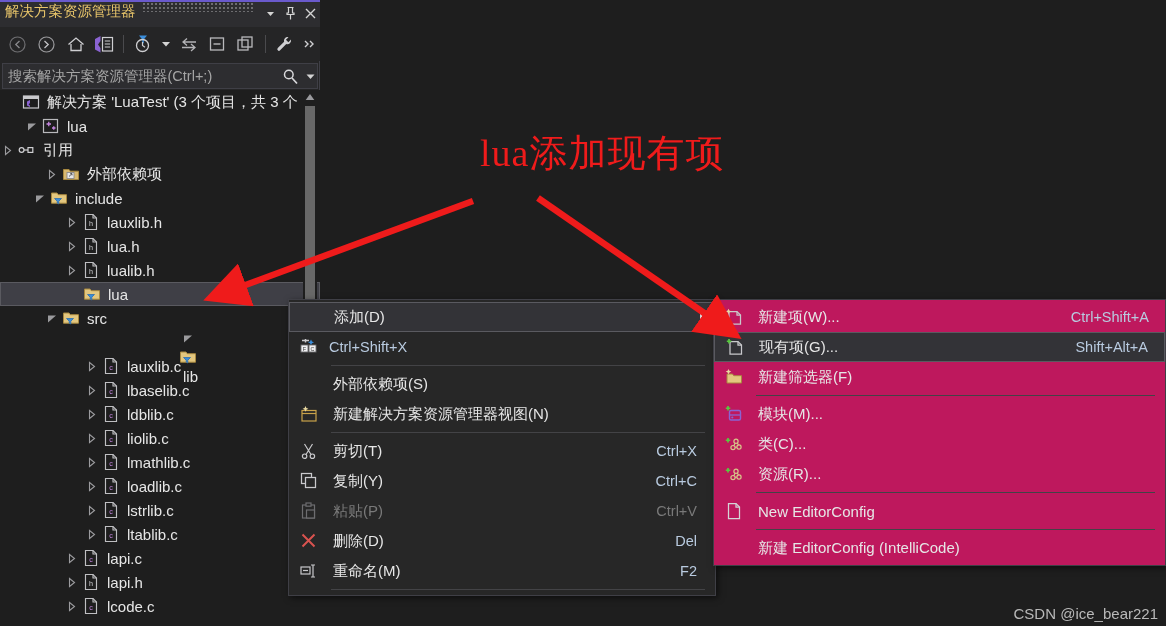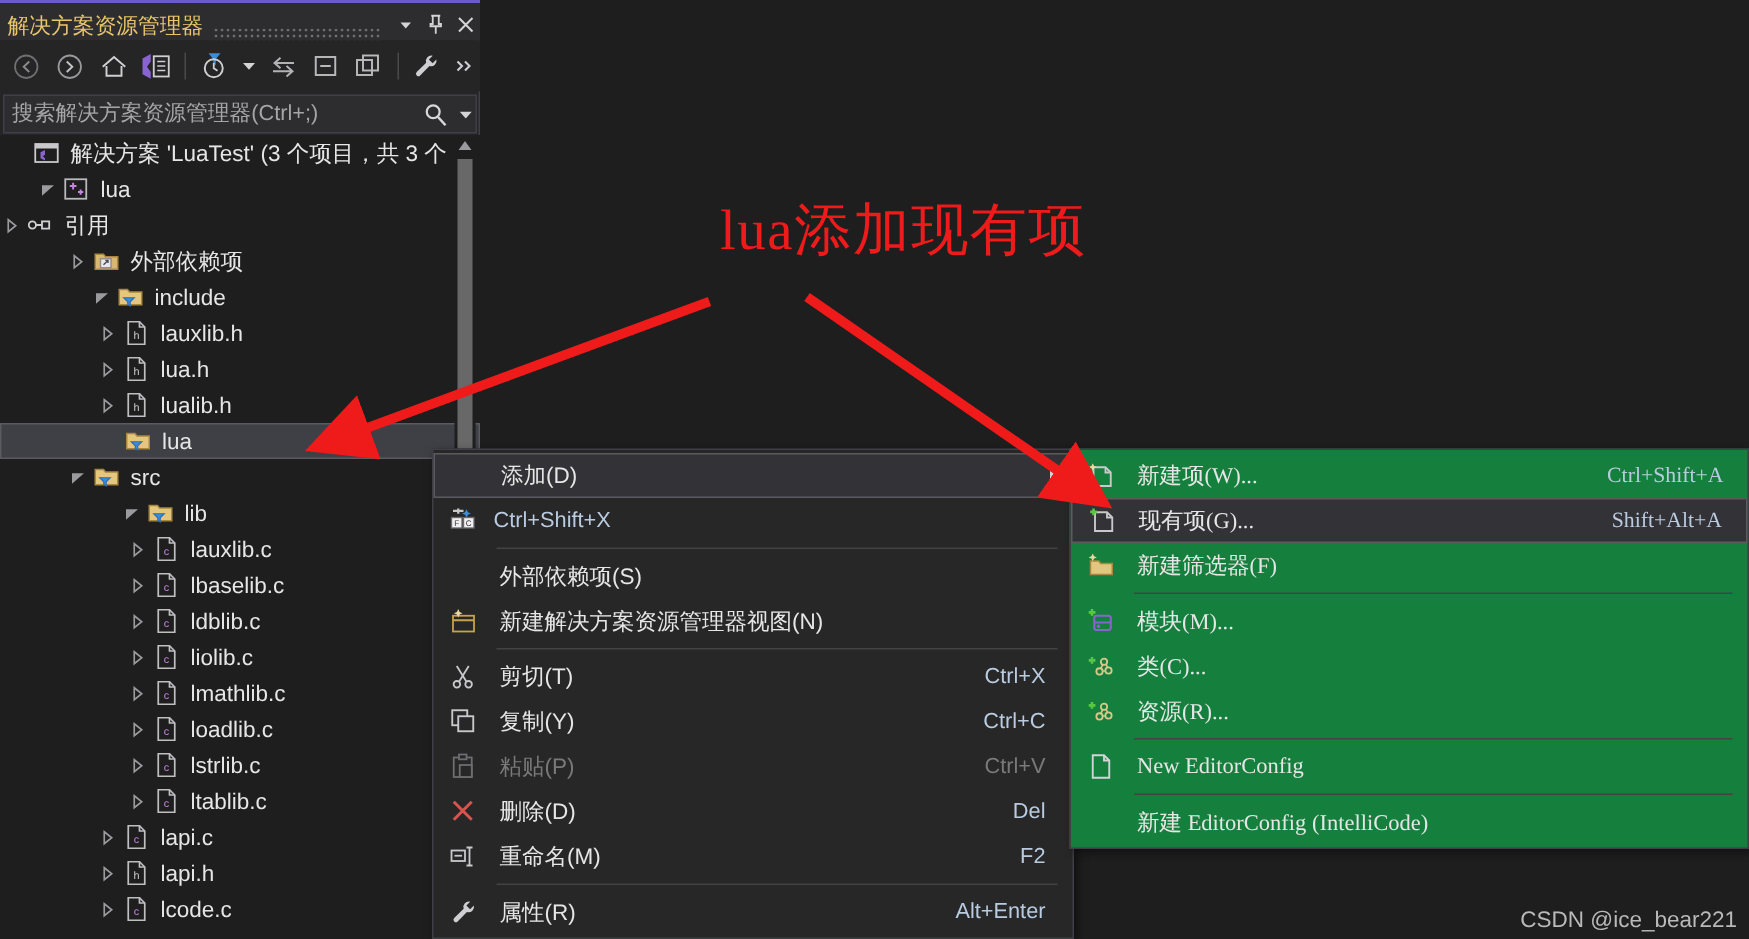--- a/index.html
+++ b/index.html
@@ -13,21 +13,21 @@
 
   
   .se-panel {
     position: absolute; left: 0; top: 0; width: 320px; height: 626px;
     background: #252526; border-right: 1px solid #3f3f46;
   }
   .se-topline { position:absolute; left:0; top:0; width:320px; height:2px; background:#6a5acd; }
 
   .se-title {
     position: absolute; left: 0; top: 2px; width: 320px; height: 25px;
-    background: #2d2d30; display: flex; align-items: flex-end;
+    background: #2d2d30; display: flex; align-items: flex-start;
   }
   .se-title-text {
     color: #e8c56a; font-size: 14.5px; padding-left: 5px; white-space: nowrap;
   }
   .se-dots { flex: 1; margin: 0 6px; height: 9px; position: relative; top: 1px;
     background-image: radial-gradient(circle, #6d6d70 0.9px, transparent 1.1px);
     background-size: 4px 4px; background-position: 0 3px; min-width: 10px; }
   .se-tbtn { width: 20px; height: 22px; display:flex; align-items:center; justify-content:center;
     color:#d4d4d4; font-size: 13px; cursor: default; flex: 0 0 auto; }
   .se-tbtn svg { display:block; }
@@ -90,23 +90,22 @@
   .ctx-ic { width: 40px; height: 30px; display:flex; align-items:center; justify-content:center; flex:0 0 40px; }
   .ctx-lb { flex: 1; padding-left: 4px; }
   .ctx-sc { color: #b9cbe0; font-size: 14.5px; padding-right: 18px; }
   .ctxitem.disabled .ctx-sc { color: #797979; }
   .ctx-arrow { position:absolute; right: 8px; color:#d4d4d4; font-size: 9px; }
   .ctxsep { height: 1px; background: #434346; margin: 3px 10px 3px 42px; }
 
   
   .submenu {
     position: absolute; left: 713px; top: 299px; width: 453px;
-    background: #15803d; border: 1px solid #3f3f46; padding: 2px 0;
+    background: #be185d; border: 1px solid #3f3f46; padding: 2px 0;
     box-shadow: 2px 2px 6px rgba(0,0,0,.55);
-    font-family: Liberation Serif, serif;
   }
   .sub-sc { color:#b9cbe0; font-size: 14.5px; padding-right: 16px; }
 
   
   .anno-text {
     position: absolute; left: 480px; top: 128px;
     color: #ef1b1b; font-size: 38px; letter-spacing: 1px;
     font-family: Liberation Serif, serif; white-space: nowrap;
   }
   .anno-svg { position: absolute; left: 0; top: 0; width: 1166px; height: 626px; pointer-events: none; }
@@ -277,21 +276,21 @@
           </span>
           <span class="ticon">
             <svg width="18" height="18" viewBox="0 0 18 18">
               <path d="M1.5 4.5 H7 L8.3 6.2 H16.5 V14.5 H1.5 Z" fill="#d8b870" stroke="#a8883f" stroke-width="1"></path>
               <rect x="5" y="7.5" width="7" height="6" fill="#e8e8ea" stroke="#8a8a8d" stroke-width="0.9"></rect>
               <path d="M7 11.5 L10 8.6 M8.2 8.6 H10 V10.4" stroke="#4a4a4d" stroke-width="0.9" fill="none"></path>
             </svg>
           </span>
           <span class="tlabel">外部依赖项</span>
         </div>
-        <div class="tree-row" style="padding-left: 60px; align-items: center;">
+        <div class="tree-row" style="padding-left: 32px; align-items: center;">
           <span class="tw">
             <svg width="12" height="13" viewBox="0 0 12 13">
               <path d="M2 3.5 L10 3.5 L2 10.5 Z" fill="#9b9b9e"></path>
             </svg>
           </span>
           <span class="ticon">
             <svg width="18" height="18" viewBox="0 0 18 18">
               <path d="M1.5 4 H7 L8.3 5.7 H16.5 V14.2 H1.5 Z" fill="#e3c77f" stroke="#a8883f" stroke-width="1"></path>
               <path d="M4.5 9.5 H11.5 L8.8 12.2 V15 L7.2 14 V12.2 Z" fill="#3a8ddb" stroke="#2f6fae" stroke-width="0.8"></path>
             </svg>
@@ -360,21 +359,21 @@
             </svg>
           </span>
           <span class="ticon">
             <svg width="18" height="18" viewBox="0 0 18 18">
               <path d="M1.5 4 H7 L8.3 5.7 H16.5 V14.2 H1.5 Z" fill="#e3c77f" stroke="#a8883f" stroke-width="1"></path>
               <path d="M4.5 9.5 H11.5 L8.8 12.2 V15 L7.2 14 V12.2 Z" fill="#3a8ddb" stroke="#2f6fae" stroke-width="0.8"></path>
             </svg>
           </span>
           <span class="tlabel">src</span>
         </div>
-        <div class="tree-row" style="padding-left: 80px;">
+        <div class="tree-row" style="padding-left: 56px; flex-direction: column;">
           <span class="tw">
             <svg width="12" height="13" viewBox="0 0 12 13">
               <path d="M2 3.5 L10 3.5 L2 10.5 Z" fill="#9b9b9e"></path>
             </svg>
           </span>
           <span class="ticon">
             <svg width="18" height="18" viewBox="0 0 18 18">
               <path d="M1.5 4 H7 L8.3 5.7 H16.5 V14.2 H1.5 Z" fill="#e3c77f" stroke="#a8883f" stroke-width="1"></path>
               <path d="M4.5 9.5 H11.5 L8.8 12.2 V15 L7.2 14 V12.2 Z" fill="#3a8ddb" stroke="#2f6fae" stroke-width="0.8"></path>
             </svg>
@@ -641,29 +640,20 @@
           <svg width="18" height="18" viewBox="0 0 18 18">
             <rect x="1" y="5" width="9" height="7" fill="none" stroke="#c9c9cc" stroke-width="1.2"></rect>
             <path d="M3 8.5 H8" stroke="#c9c9cc" stroke-width="1.2"></path>
             <path d="M13 3 V15 M11 3 H15 M11 15 H15" stroke="#c9c9cc" stroke-width="1.2" fill="none"></path>
           </svg>
         </span>
         <span class="ctx-lb">重命名(M)</span>
         <span class="ctx-sc">F2</span>
       </div>
       <div class="ctxsep"></div>
-      <div class="ctxitem">
-        <span class="ctx-ic">
-          <svg width="18" height="18" viewBox="0 0 18 18">
-            <path d="M13.5 2.2 a3.6 3.6 0 0 0 -4.4 4.6 L2.8 13 a1.6 1.6 0 0 0 2.3 2.3 L11.3 9 a3.6 3.6 0 0 0 4.6 -4.4 L13.4 7.2 L10.9 4.7 Z" fill="#cfcfd2"></path>
-          </svg>
-        </span>
-        <span class="ctx-lb">属性(R)</span>
-        <span class="ctx-sc">Alt+Enter</span>
-      </div>
     </div>
 
   <div class="submenu" id="submenu">
       <div class="ctxitem">
         <span class="ctx-ic">
           <svg width="18" height="18" viewBox="0 0 18 18">
             <path d="M4 3.5 H12 L15.5 7 V16 H4 Z" fill="none" stroke="#c9c9cc" stroke-width="1.25"></path>
             <path d="M12 3.5 V7 H15.5" fill="none" stroke="#c9c9cc" stroke-width="1.25"></path>
             <path d="M3.5 0.8 L4.4 2.6 L6.3 3.4 L4.4 4.2 L3.5 6 L2.6 4.2 L0.7 3.4 L2.6 2.6 Z" fill="#e8d8a0"></path>
           </svg>

